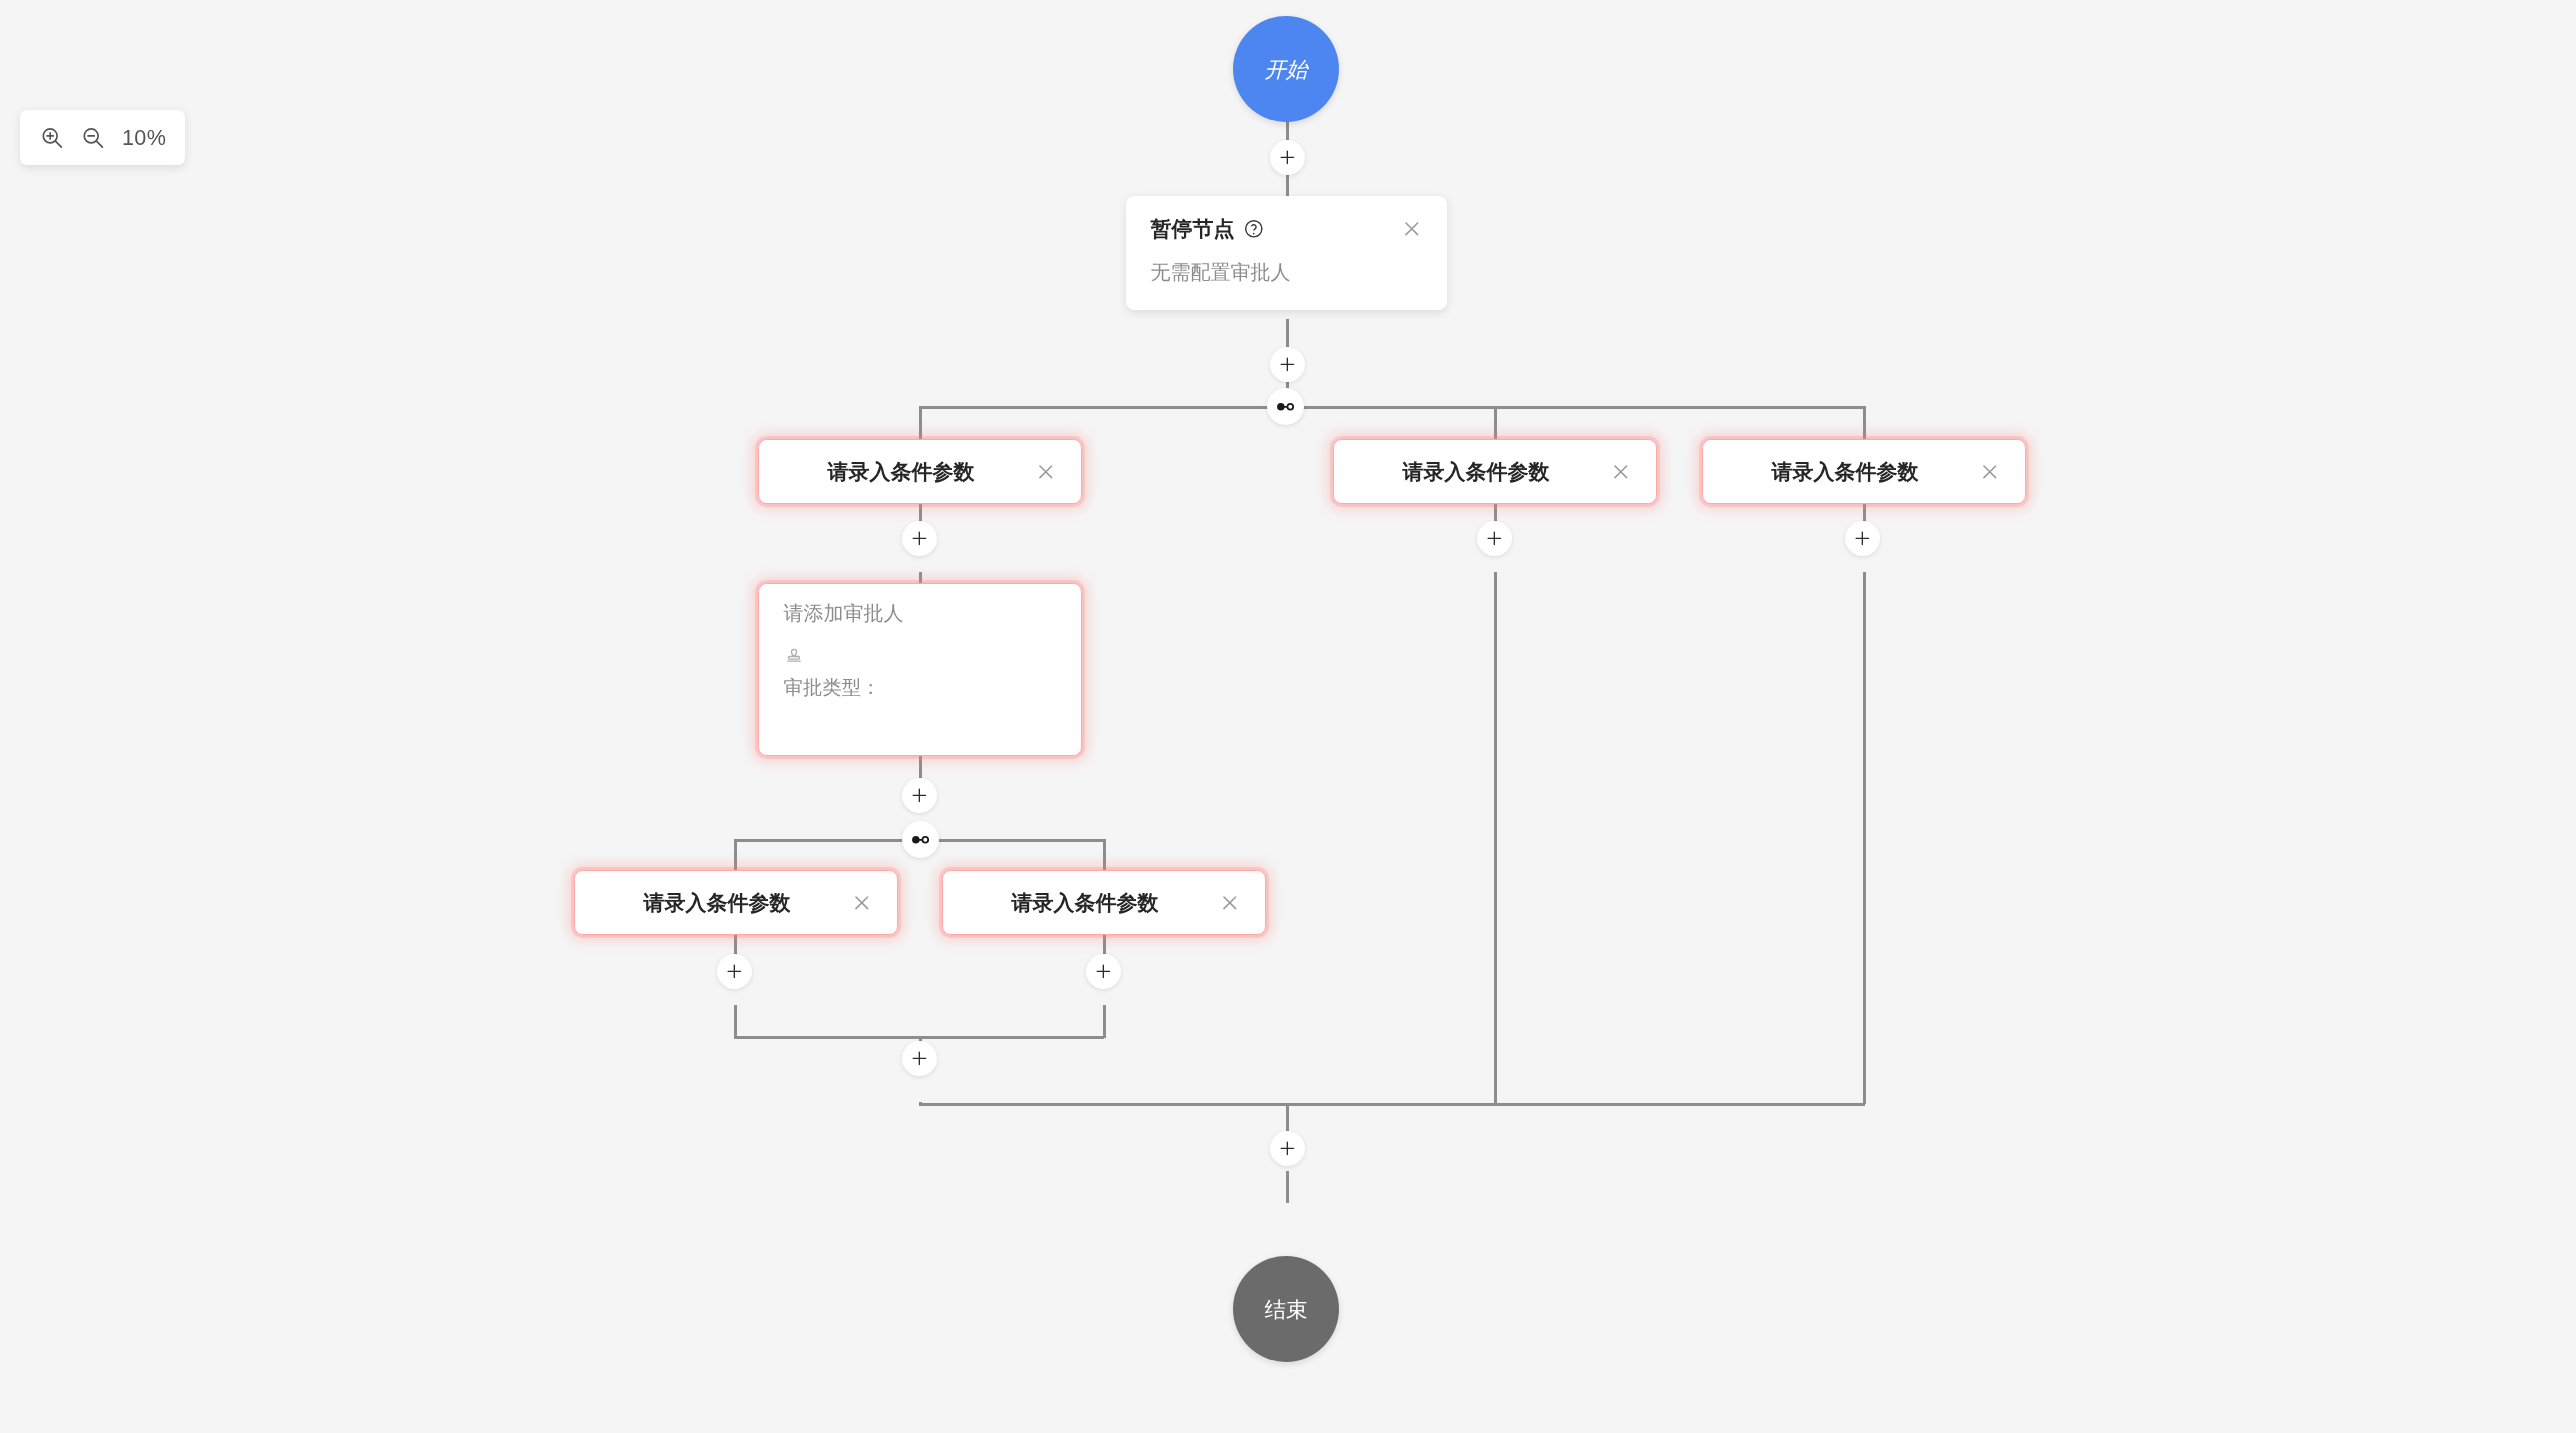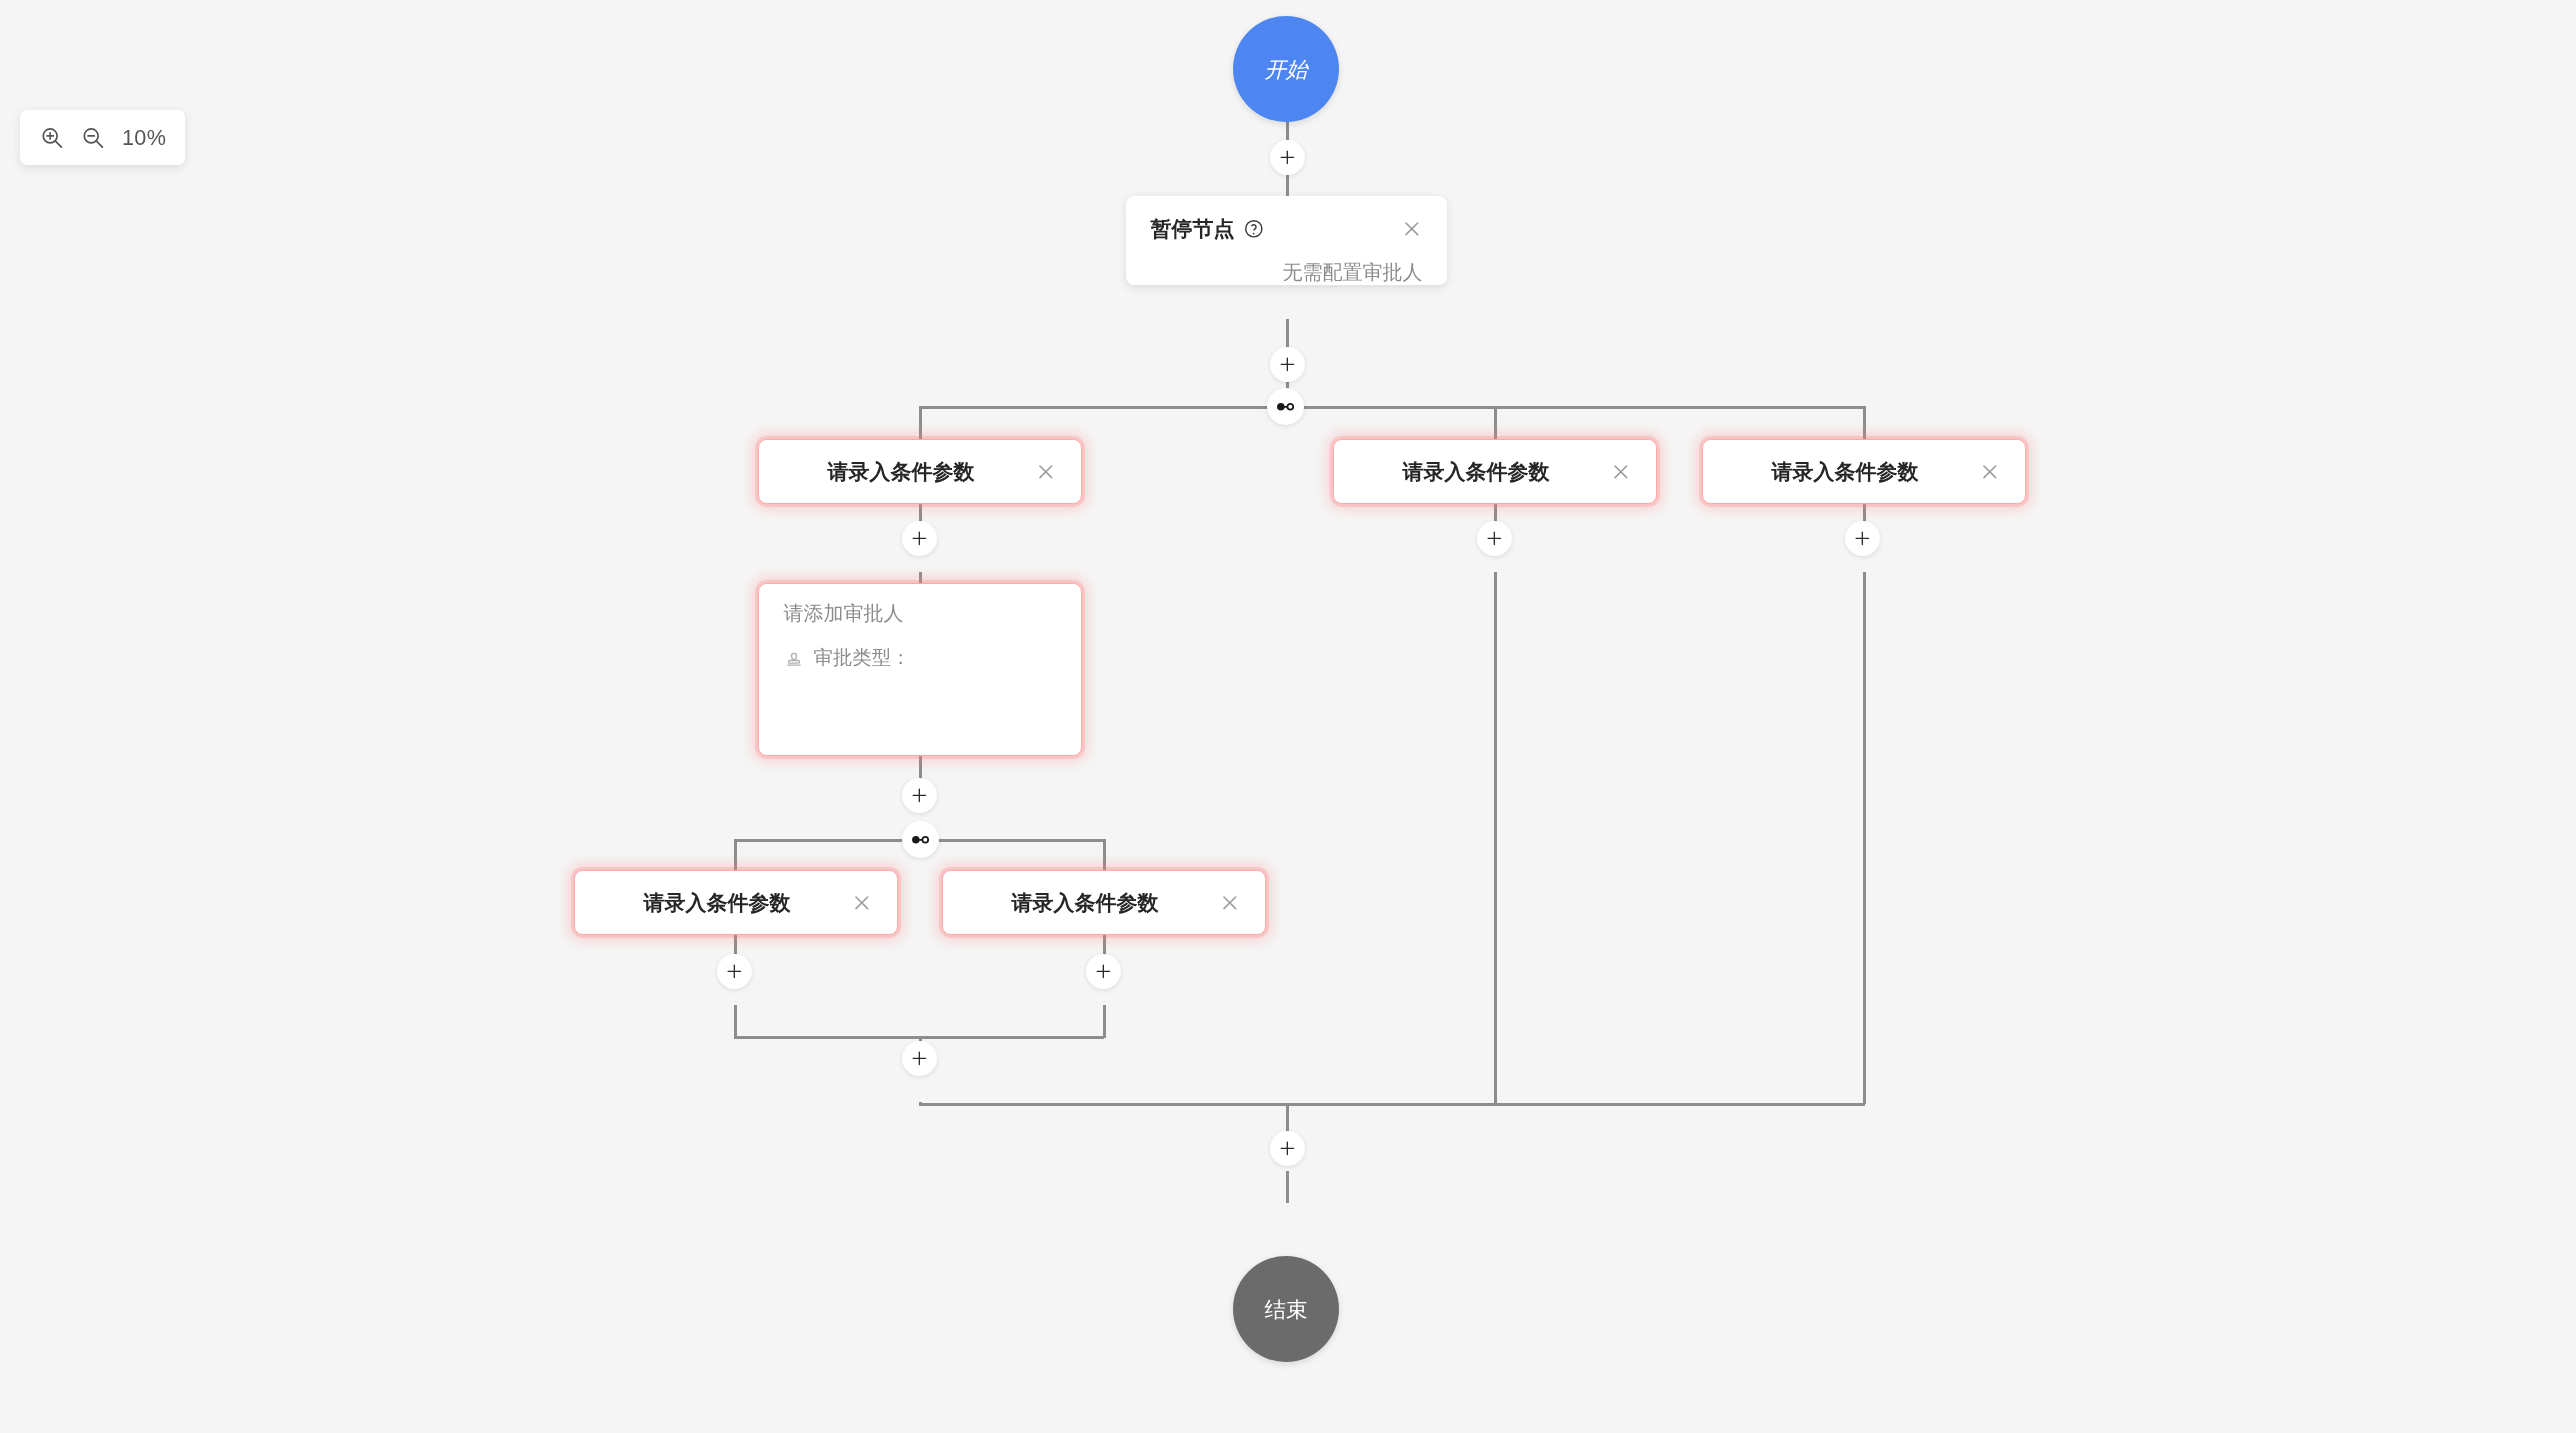--- a/index.html
+++ b/index.html
@@ -75,21 +75,21 @@
   }
   .card-actions { display: flex; align-items: center; gap: 18.7px; }
   .icon-btn { width: 21.6px; height: 21.6px; display: block; cursor: pointer; }
   .card-body {
     padding: 16px 24.5px 0 24.5px;
     font-size: 20px; color: #8c8c8c;
   }
   .card-foot {
     padding: 17.3px 24.5px 0 24.5px;
     font-size: 19.4px; color: #8c8c8c;
-    display: flex; align-items: center; gap: 10px;
+    display: flex; gap: 10px; flex-direction: column;
   }
   .foot-icon { width: 20px; height: 20px; display: block; flex: 0 0 auto; }
 
   
   .cond-row {
     height: 100%; display: flex; align-items: center;
     justify-content: space-between; padding: 0 24.5px; margin-left: 44px;
   }
   .cond-label { font-size: 21px; font-weight: bold; color: #262626; }
 </style>
@@ -231,21 +231,21 @@
 
   <div class="line-v" style="left:919px; top:1036px; height:32px;"></div>
 
   <div class="line-v" style="left:919px; top:1102px; height:4.3px;"></div>
 
   <div class="line-h" style="left:919px; top:1103px; width:946px;"></div>
 
   <div class="line-v" style="left:1286px; top:1103px; height:33px;"></div>
   <div class="line-v" style="left:1286px; top:1171px; height:32px;"></div>
 
-  <div class="card plain" style="left:1126px; top:196px; width:321px; height:89px;text-align:right;">
+  <div class="card plain" style="left:1126px; top:196px; width:321px; height:114px;">
     <div class="card-head">
       <span class="card-title">
         <span>暂停节点</span>
         <svg class="icon-btn" viewBox="0 0 24 24" fill="none" stroke="#3a3a3a" stroke-width="1.6">
           <circle cx="12" cy="12" r="9"></circle>
           <path d="M9.4 9.2a2.7 2.7 0 0 1 5.2.9c0 1.8-2.6 2.1-2.6 3.9"></path>
           <circle cx="12" cy="17.3" r="0.95" fill="#3a3a3a" stroke="none"></circle>
         </svg>
       </span>
       <span class="card-actions">

